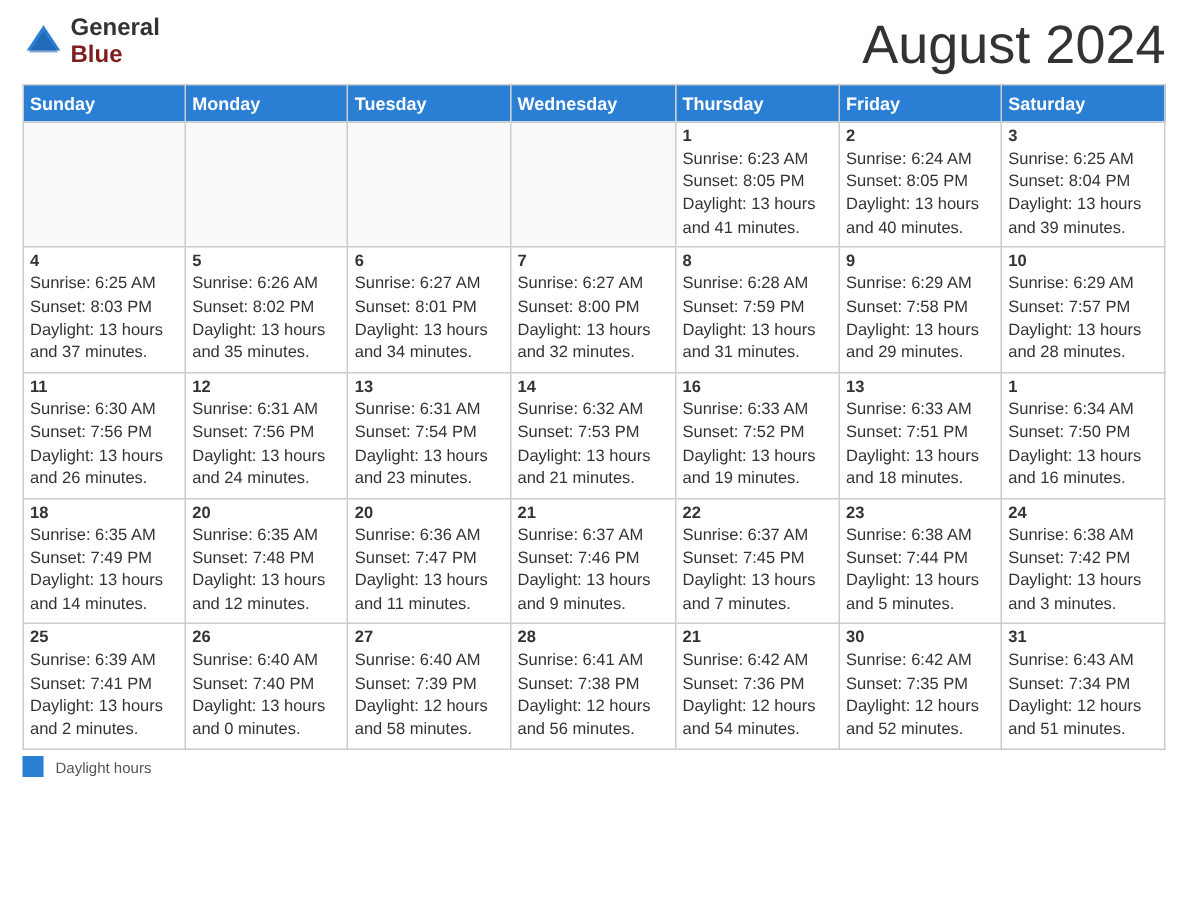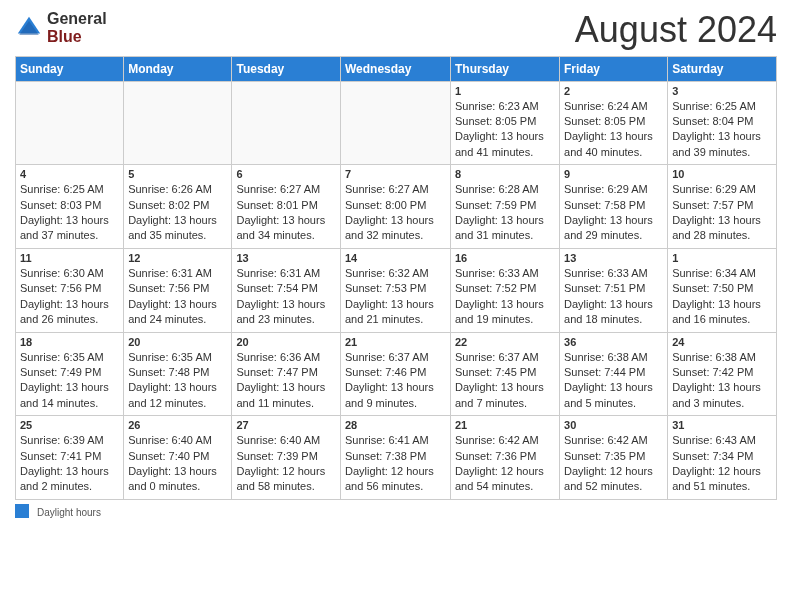--- a/index.html
+++ b/index.html
@@ -232,21 +232,21 @@
           </td>
           <td>
             <span class="day-number">21</span>
             <div class="day-info">Sunrise: 6:37 AM<br>Sunset: 7:46 PM<br>Daylight: 13 hours<br>and 9 minutes.</div>
           </td>
           <td>
             <span class="day-number">22</span>
             <div class="day-info">Sunrise: 6:37 AM<br>Sunset: 7:45 PM<br>Daylight: 13 hours<br>and 7 minutes.</div>
           </td>
           <td>
-            <span class="day-number">36</span>
+            <span class="day-number">23</span>
             <div class="day-info">Sunrise: 6:38 AM<br>Sunset: 7:44 PM<br>Daylight: 13 hours<br>and 5 minutes.</div>
           </td>
           <td>
             <span class="day-number">24</span>
             <div class="day-info">Sunrise: 6:38 AM<br>Sunset: 7:42 PM<br>Daylight: 13 hours<br>and 3 minutes.</div>
           </td>
         </tr>
         <tr>
           <td>
             <span class="day-number">25</span>

